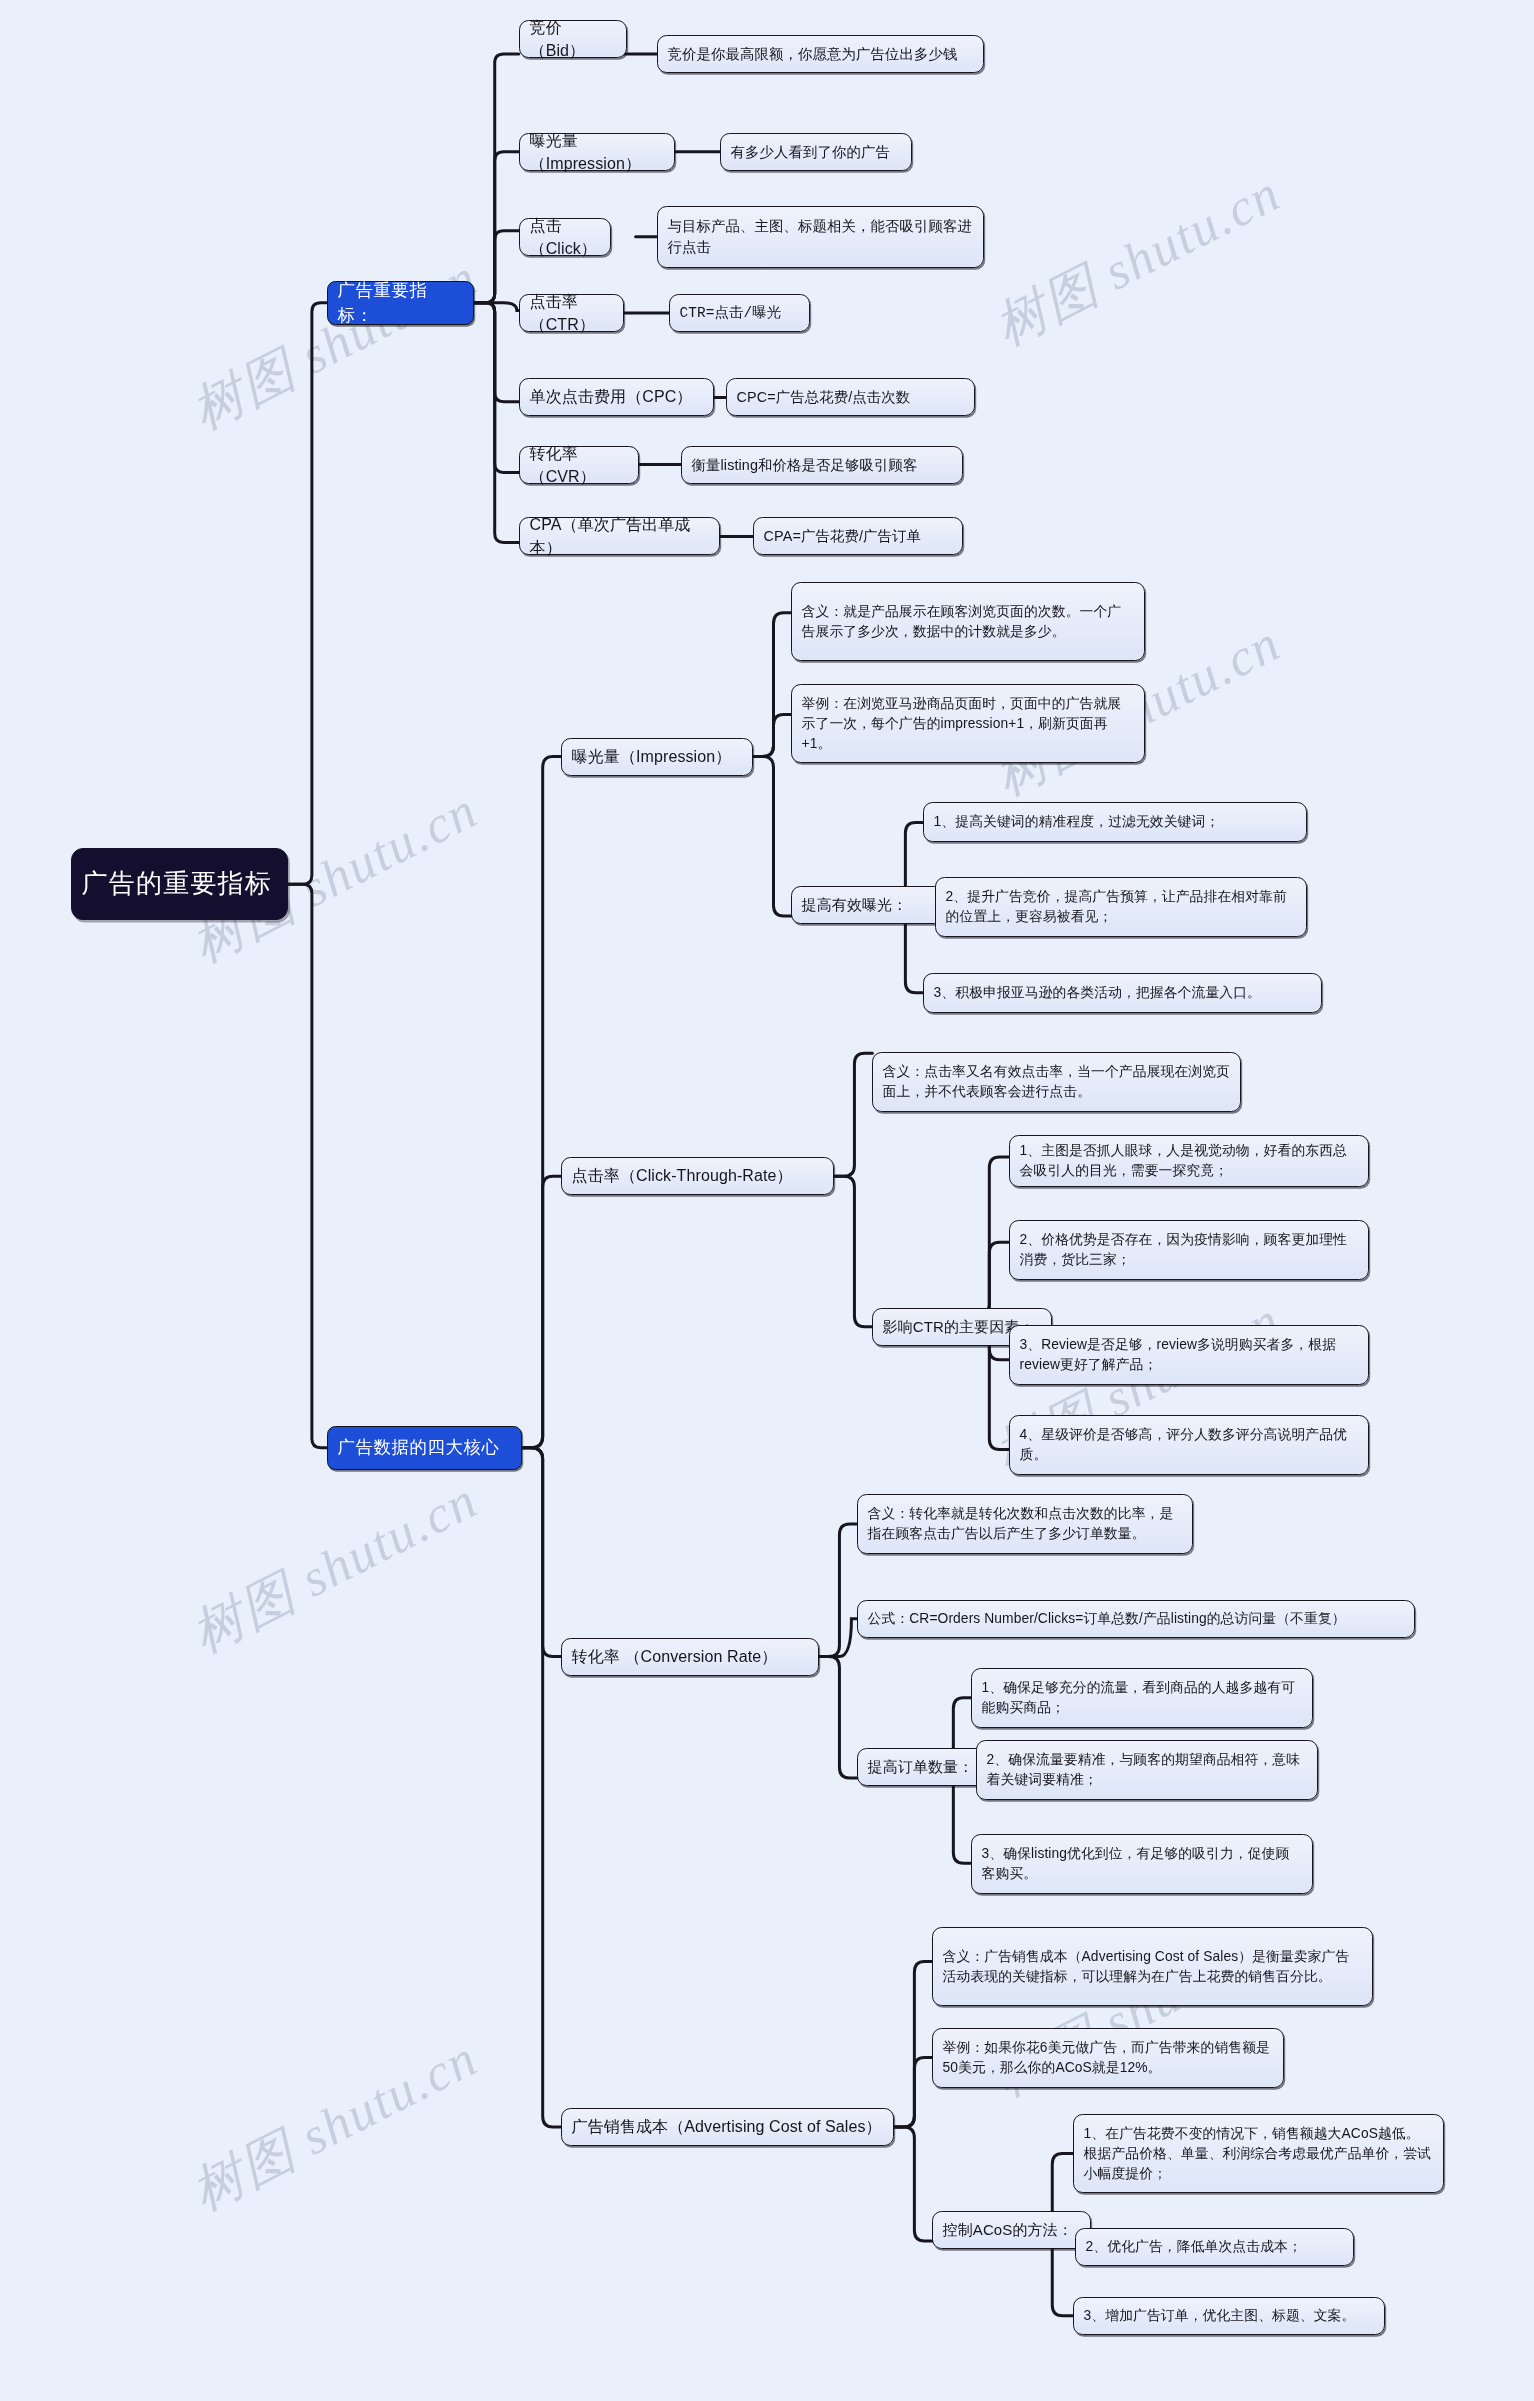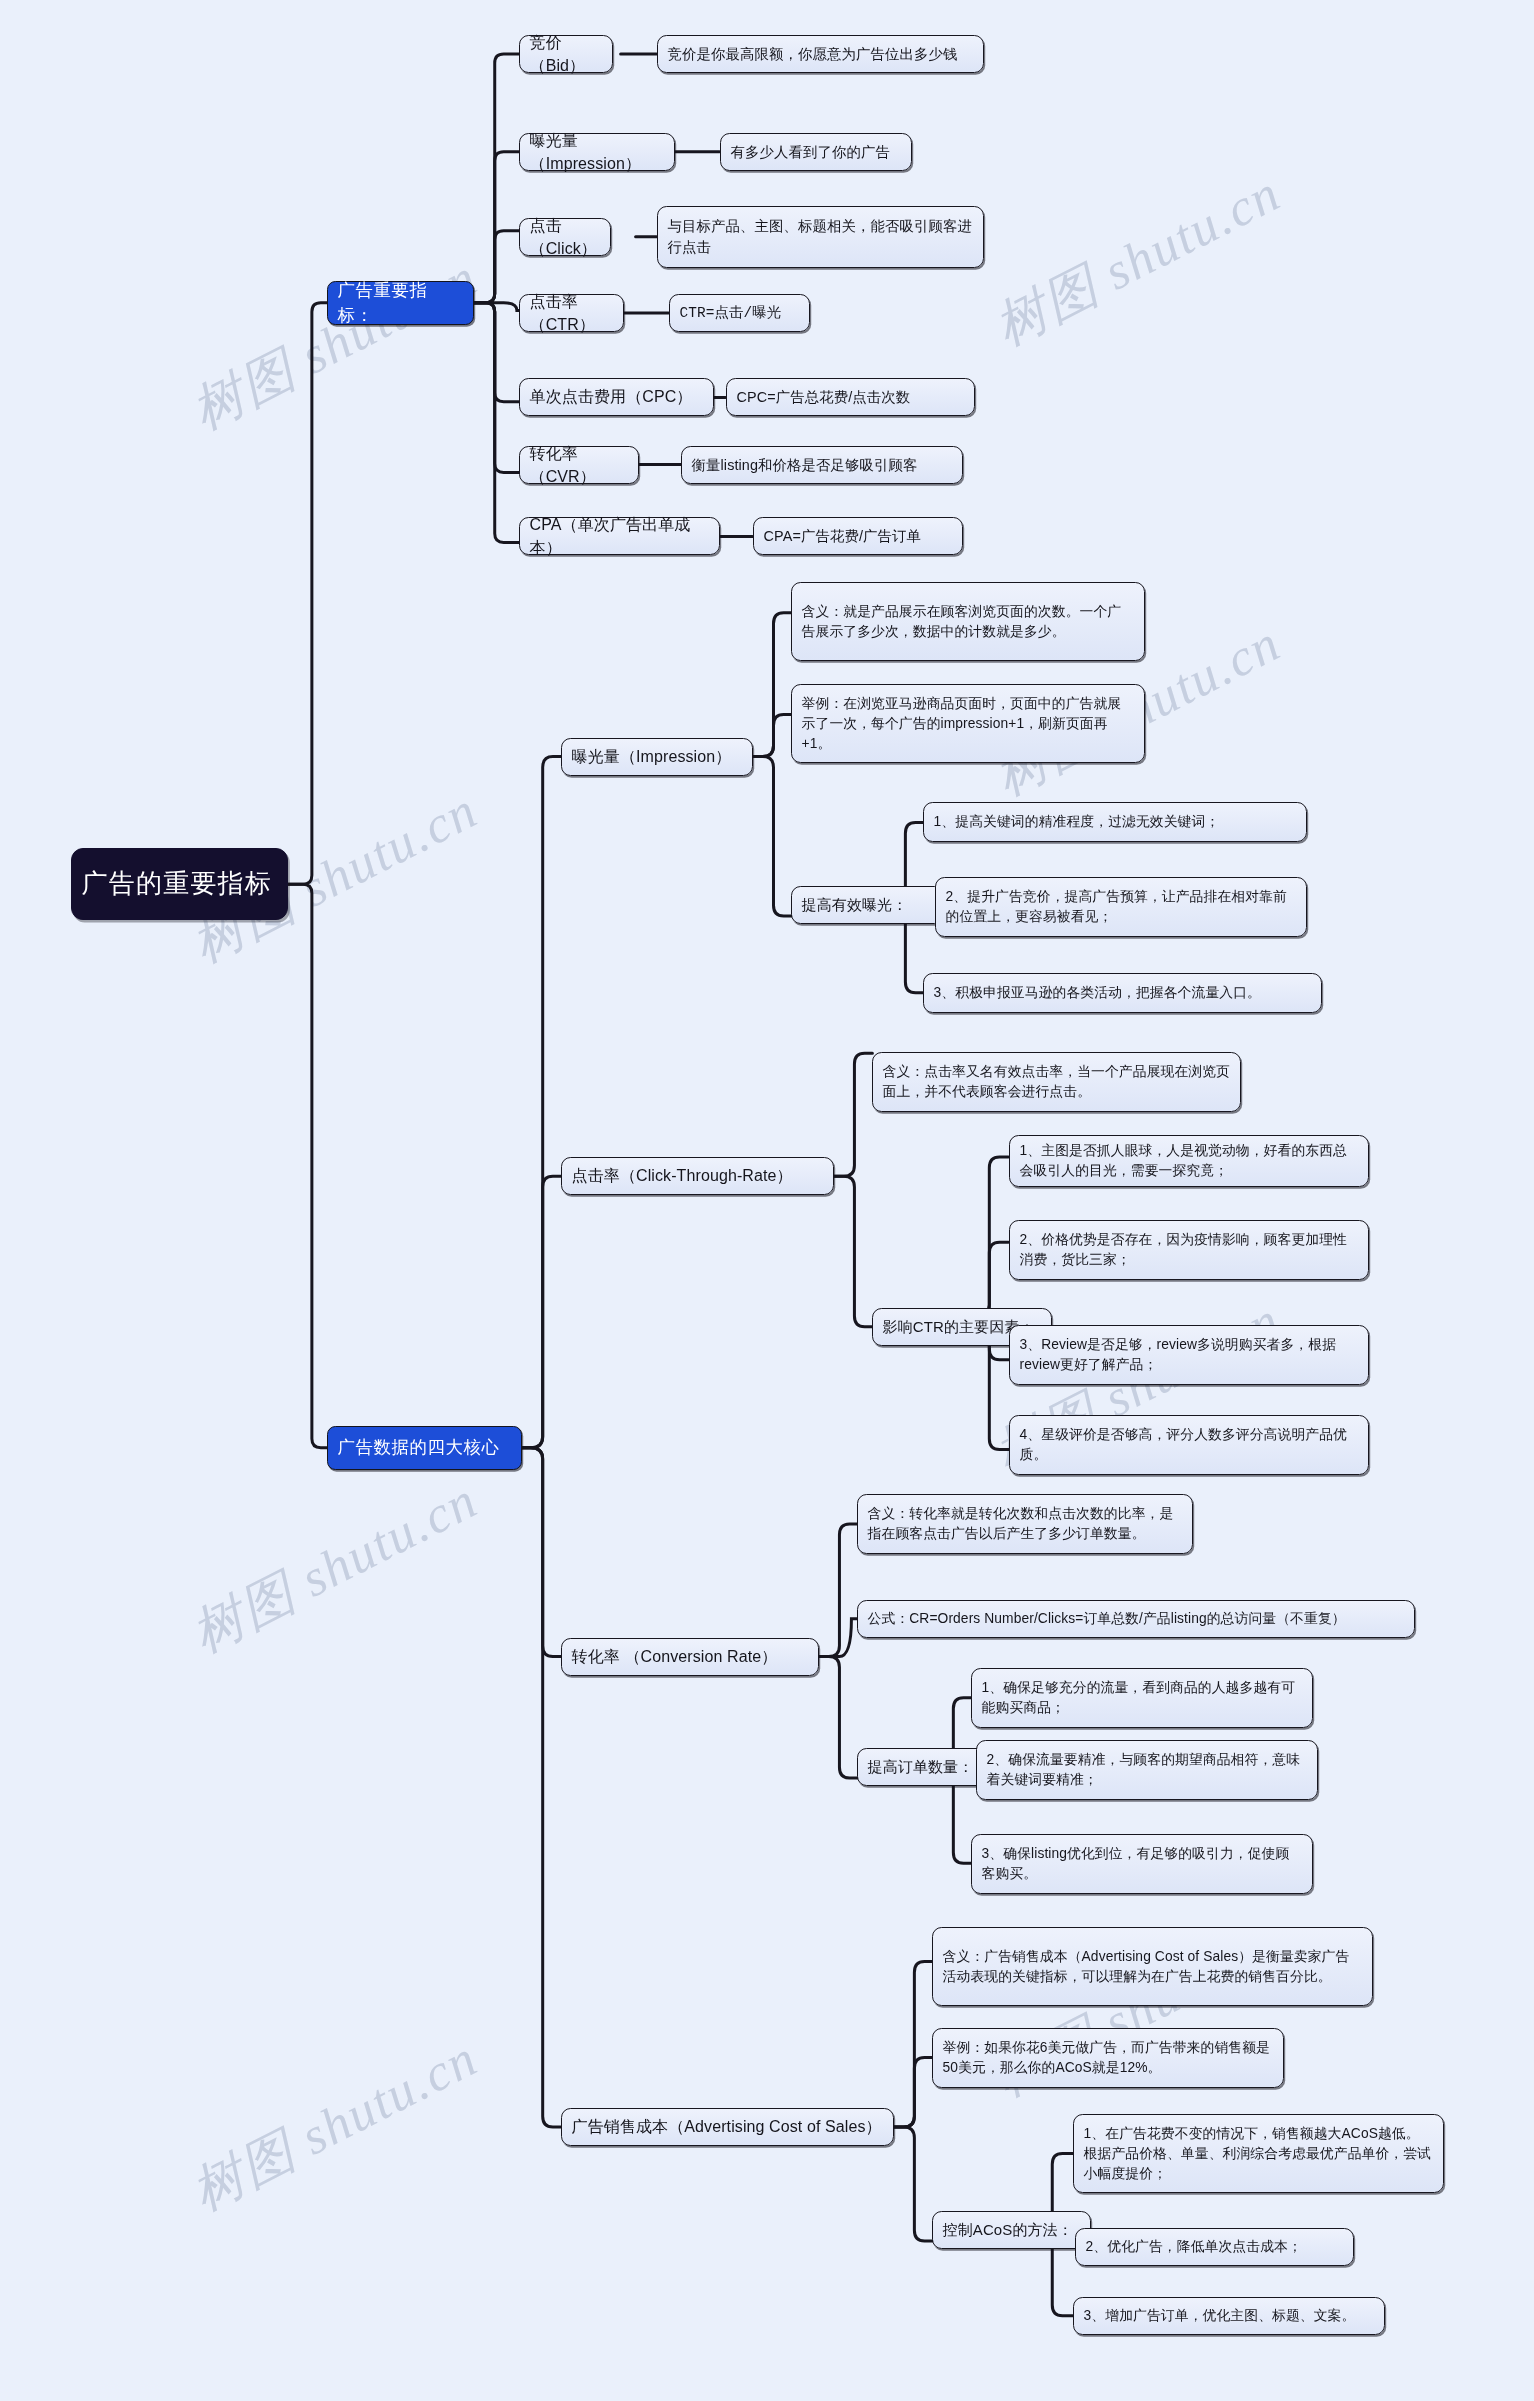--- a/index.html
+++ b/index.html
@@ -142,21 +142,21 @@
   </svg>
 
   <div class="node root" style="left:71px;top:848px;width:217px;height:72px;">
     <span class="txt">广告的重要指标</span>
   </div>
 
   <div class="node branch" style="left:327px;top:281px;width:147px;height:44px;">
     <span class="txt">广告重要指标：</span>
   </div>
 
-  <div class="node lvl2" style="left:519px;top:35px;width:94px;height:38px;">
+  <div class="node lvl2" style="left:519px;top:20px;width:108px;height:38px;">
     <span class="txt">竞价（Bid）</span>
   </div>
   <div class="node leaf" style="left:657px;top:35px;width:327px;height:38px;">
     <span class="txt">竞价是你最高限额，你愿意为广告位出多少钱</span>
   </div>
 
   <div class="node lvl2" style="left:519px;top:133px;width:156px;height:38px;">
     <span class="txt">曝光量（Impression）</span>
   </div>
   <div class="node leaf" style="left:720px;top:133px;width:192px;height:38px;">

